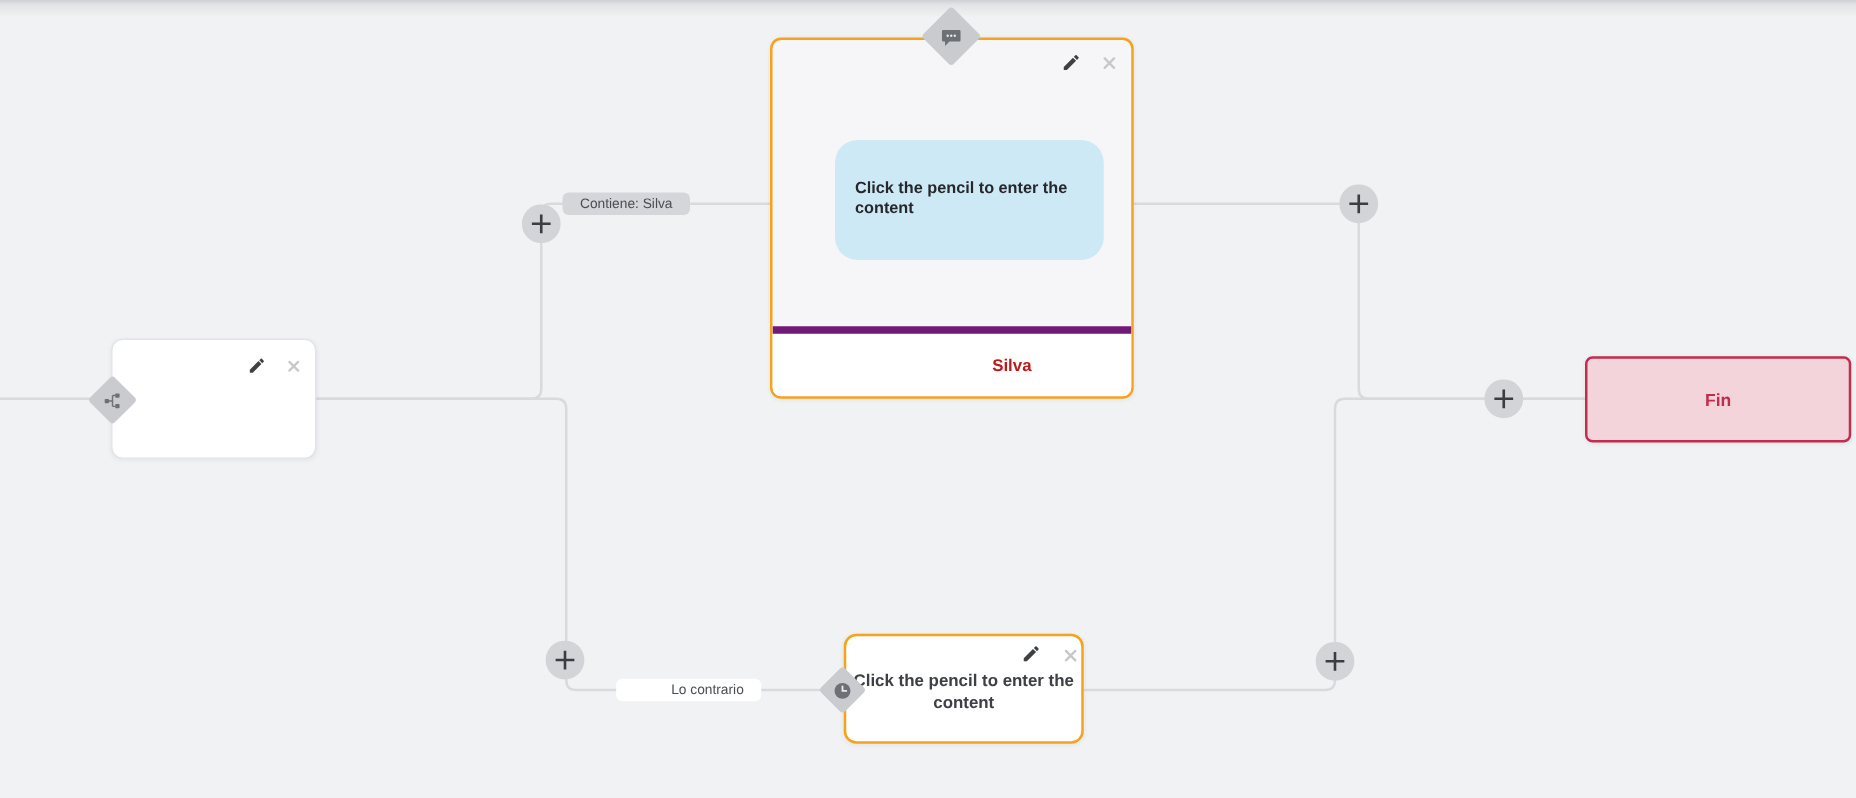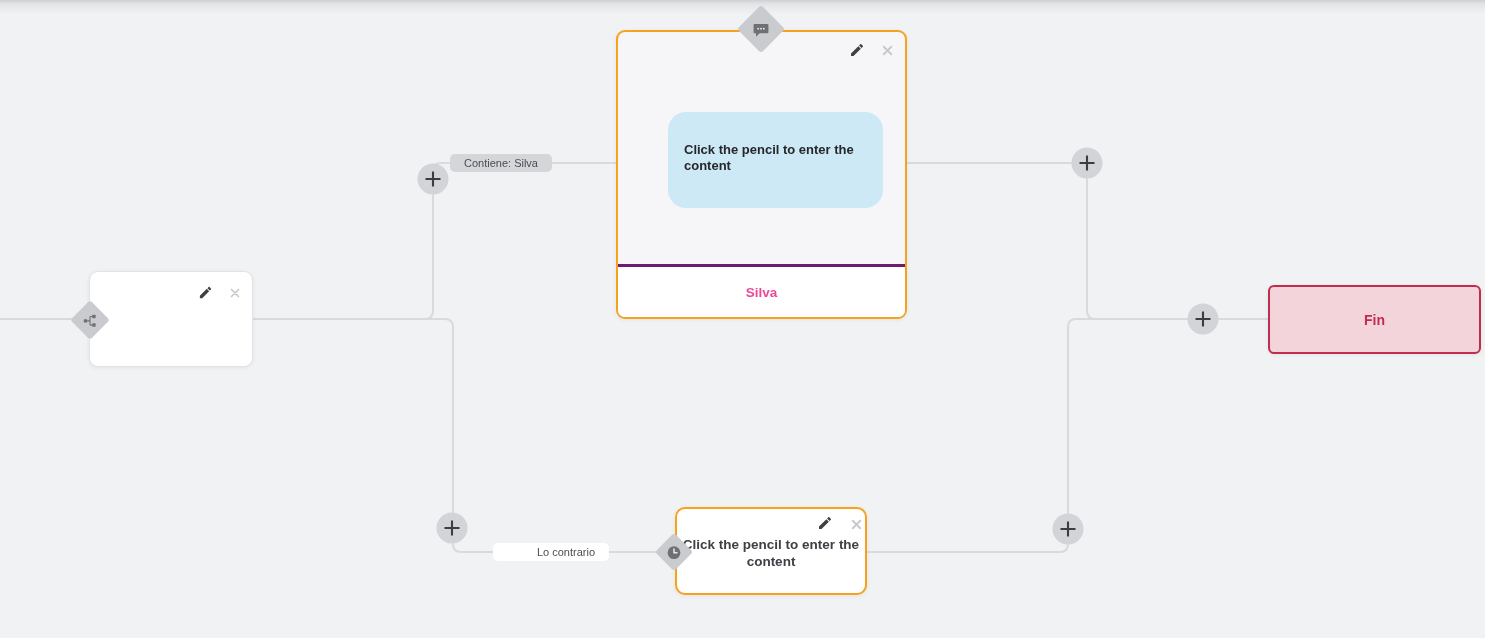--- a/index.html
+++ b/index.html
@@ -28,22 +28,22 @@
   .condition-title{position:absolute;left:0;top:28px;width:100%;text-align:center;
     color:#3f4045;font-size:13.5px;}
   .condition-title div{margin-bottom:11px;}
 
   .message-node{left:616px;top:30px;width:291px;height:289px;background:#f6f6f8;
     border:2px solid #f7a21b;overflow:hidden;}
   .bubble{position:absolute;left:50px;top:80px;width:215px;height:96px;background:#cde9f6;
     border-radius:18px;box-sizing:border-box;padding:30px 22px 0 16px;
     font-size:13px;line-height:16px;color:#26272b;}
   .msg-footer{position:absolute;left:0;bottom:0;width:100%;height:50px;background:#ffffff;
-    border-top:3px solid #701a75;display:flex;align-items:center;justify-content:center;
-    font-size:13.5px;color:#ec4899;}
+    border-top:6px solid #701a75;display:flex;align-items:center;justify-content:center;
+    font-size:13.5px;color:#b91c1c;padding-left:48px;}
 
   .wait-node{left:675px;top:507px;width:192px;height:88px;background:#ffffff;
     border:2px solid #f7a21b;border-radius:10px;}
   .wait-text{position:absolute;left:0;top:28px;width:100%;text-align:center;
     font-size:13.5px;line-height:16.5px;color:#3f4045;}
 
   .end-node{left:1268px;top:285px;width:213px;height:69px;background:#f3d4da;
     border:2px solid #c22c4e;border-radius:6px;display:flex;align-items:center;justify-content:center;
     font-size:14px;color:#c22c4e;cursor:pointer;}
 

